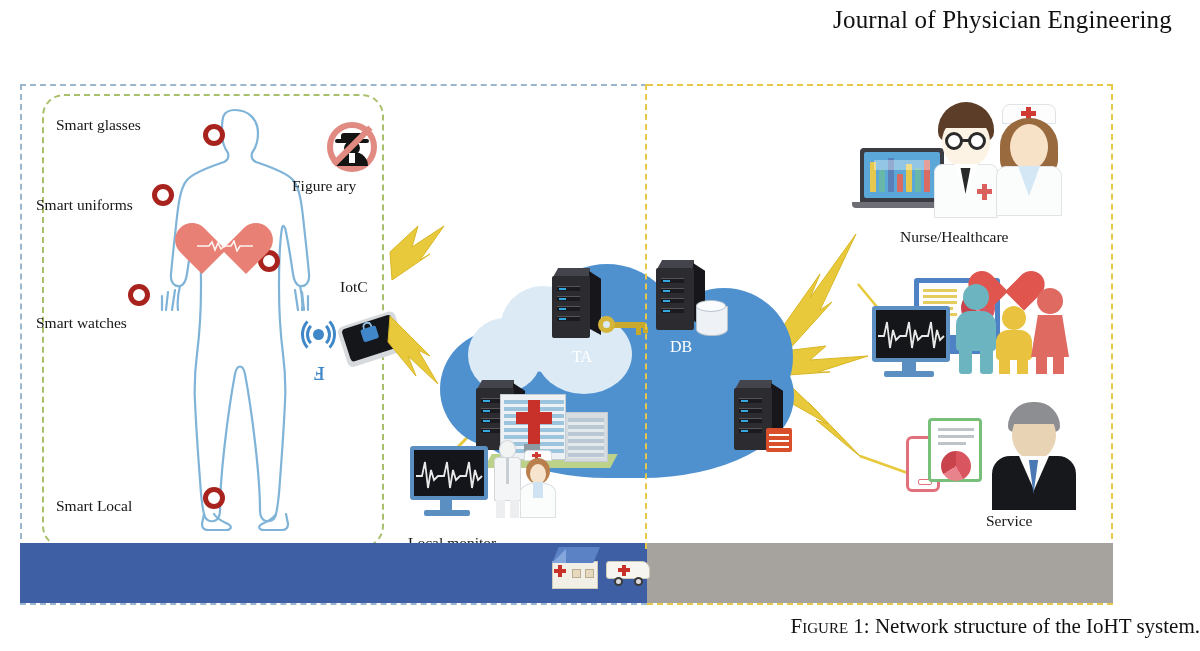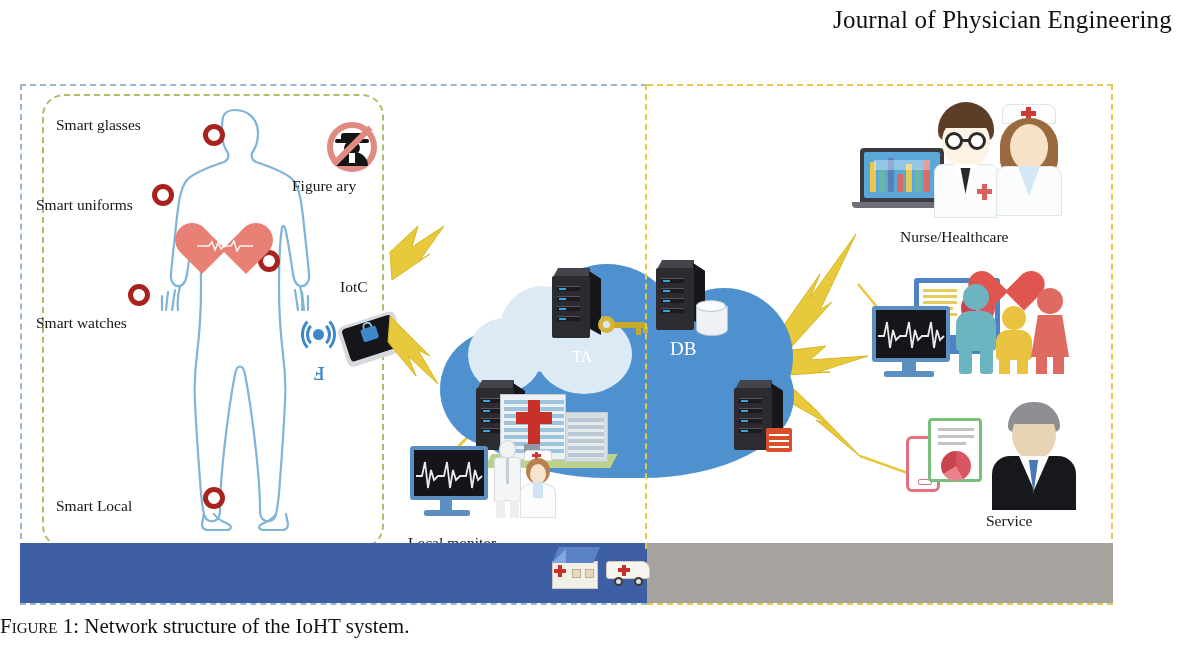--- a/index.html
+++ b/index.html
@@ -240,21 +240,21 @@
       box-sizing:border-box;top:22px;}
   .bi-amb{position:absolute;left:56px;top:18px;width:48px;height:30px;}
   .amb-body{position:absolute;left:0;top:4px;width:44px;height:18px;background:#f7f5ef;
       border:1px solid #cfc9b8;border-radius:3px 8px 3px 3px;box-sizing:border-box;}
   .amb-cv{position:absolute;left:16px;top:8px;width:4px;height:11px;background:#c8302a;}
   .amb-ch{position:absolute;left:12px;top:11px;width:12px;height:4px;background:#c8302a;}
   .amb-w{position:absolute;top:20px;width:9px;height:9px;background:#3a3a3a;border-radius:50%;}
   .amb-w i{position:absolute;left:2px;top:2px;width:5px;height:5px;background:#ddd;border-radius:50%;}
 
   
-  #figure-caption{position:absolute;left:0;top:614px;width:1200px;text-align:left;
+  #figure-caption{position:absolute;left:0;top:614px;width:1200px;text-align:right;
       font-family:"Liberation Serif",serif;font-size:21px;color:#111;}
   #figure-caption .fignum{font-variant:small-caps;}
 </style>
 </head>
 <body>
 
 <div id="journal-header">Journal of Physician Engineering</div>
 
 <div id="figure-frame">
 
@@ -407,21 +407,21 @@
           <i></i>
         </div>
       <div class="srv-led" style="top:48px;">
           <i></i>
         </div>
       <div id="db-cyl">
         <div class="cyl-body"></div>
           <div class="cyl-top"></div>
       </div>
     </div>
-    <div class="lbl onblue" style="left:230px;top:86px;font-size:19px;">DB</div>
+    <div class="lbl onblue" style="left:230px;top:86px;font-size:16px;">DB</div>
 
     <div class="server" style="left:30px;top:128px;width:80px;height:76px;">
       <div class="srv-top"></div>
         <div class="srv-side"></div>
         <div class="srv-body"></div>
       <div class="srv-led" style="top:18px;">
           <i></i>
         </div>
       <div class="srv-led" style="top:28px;">
           <i></i>

